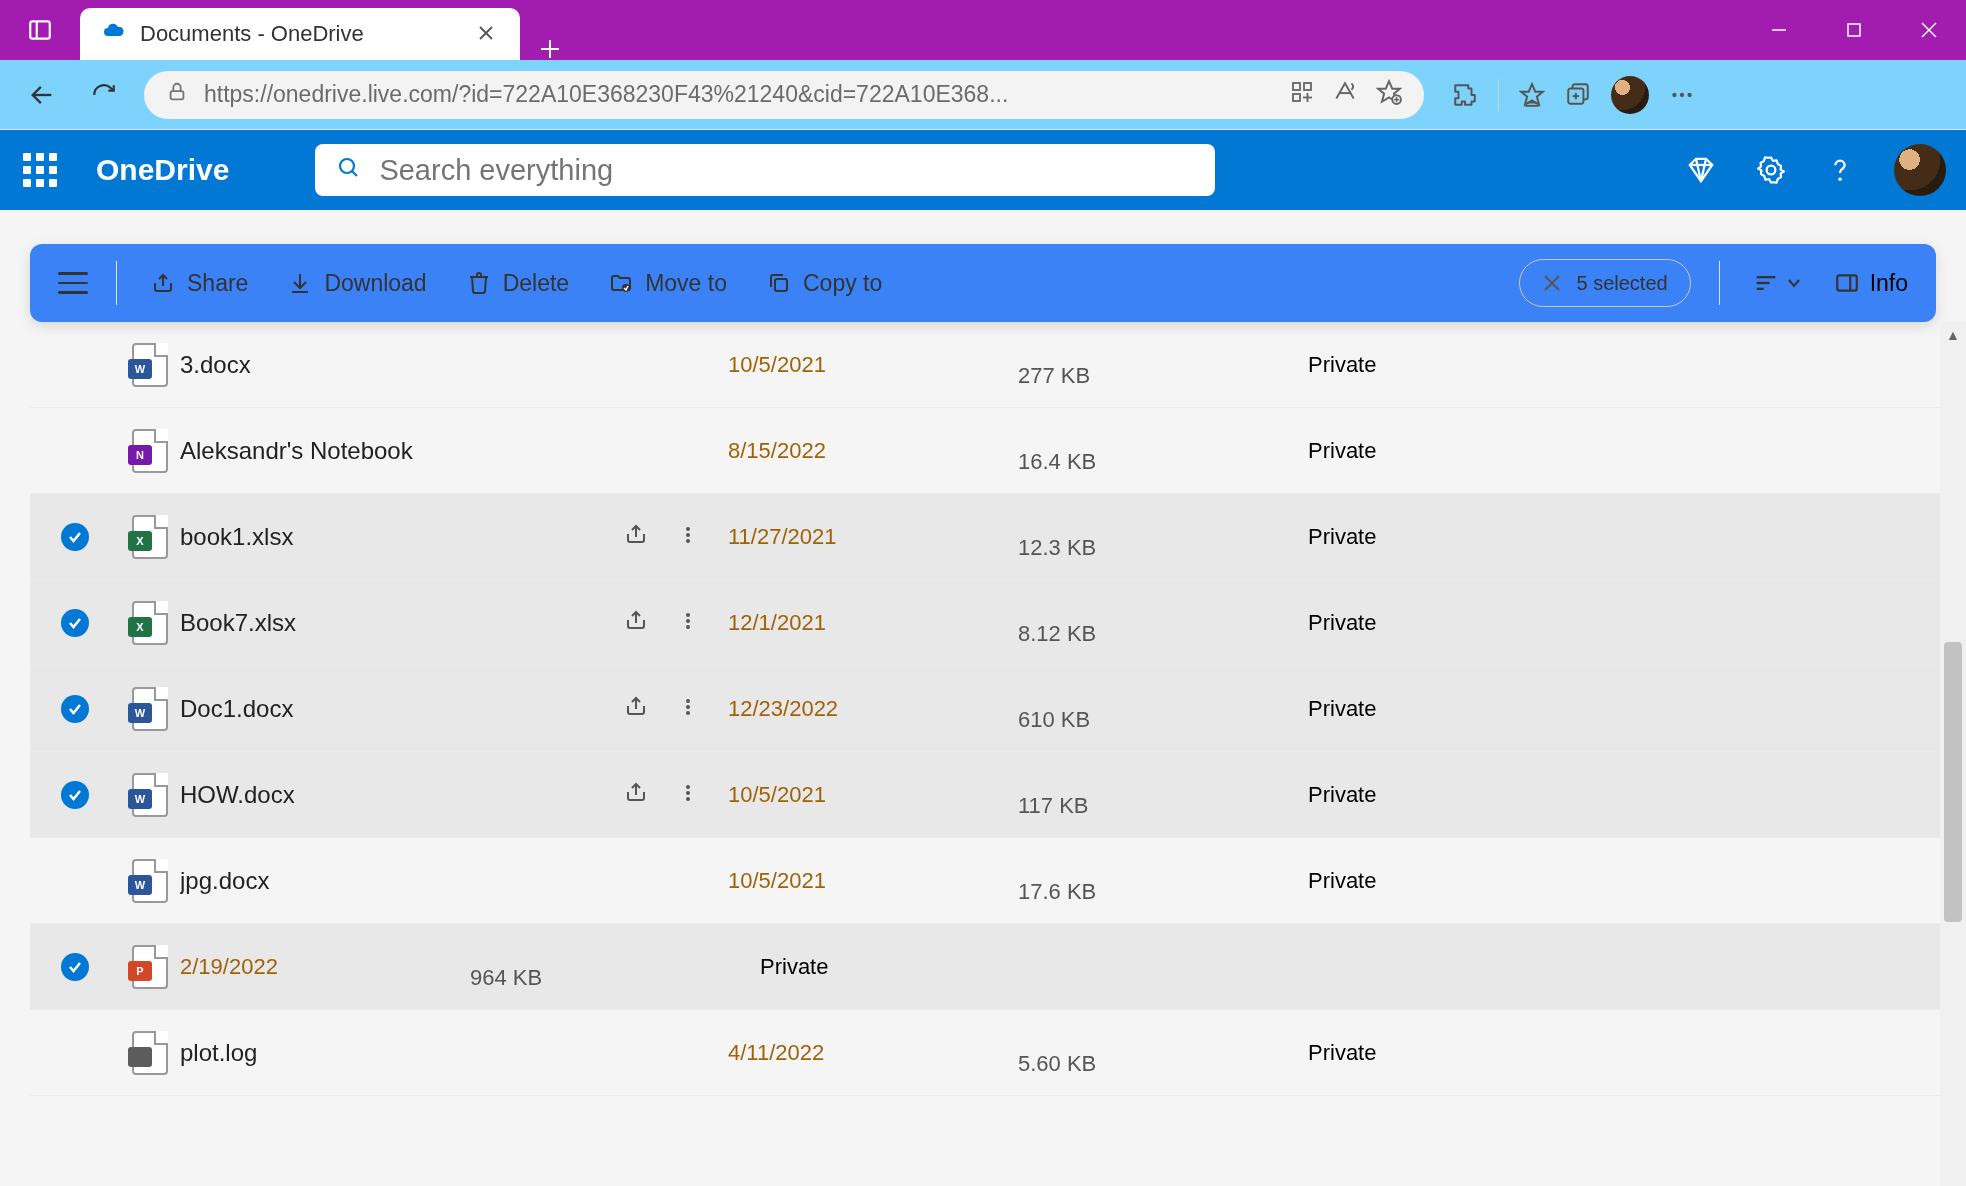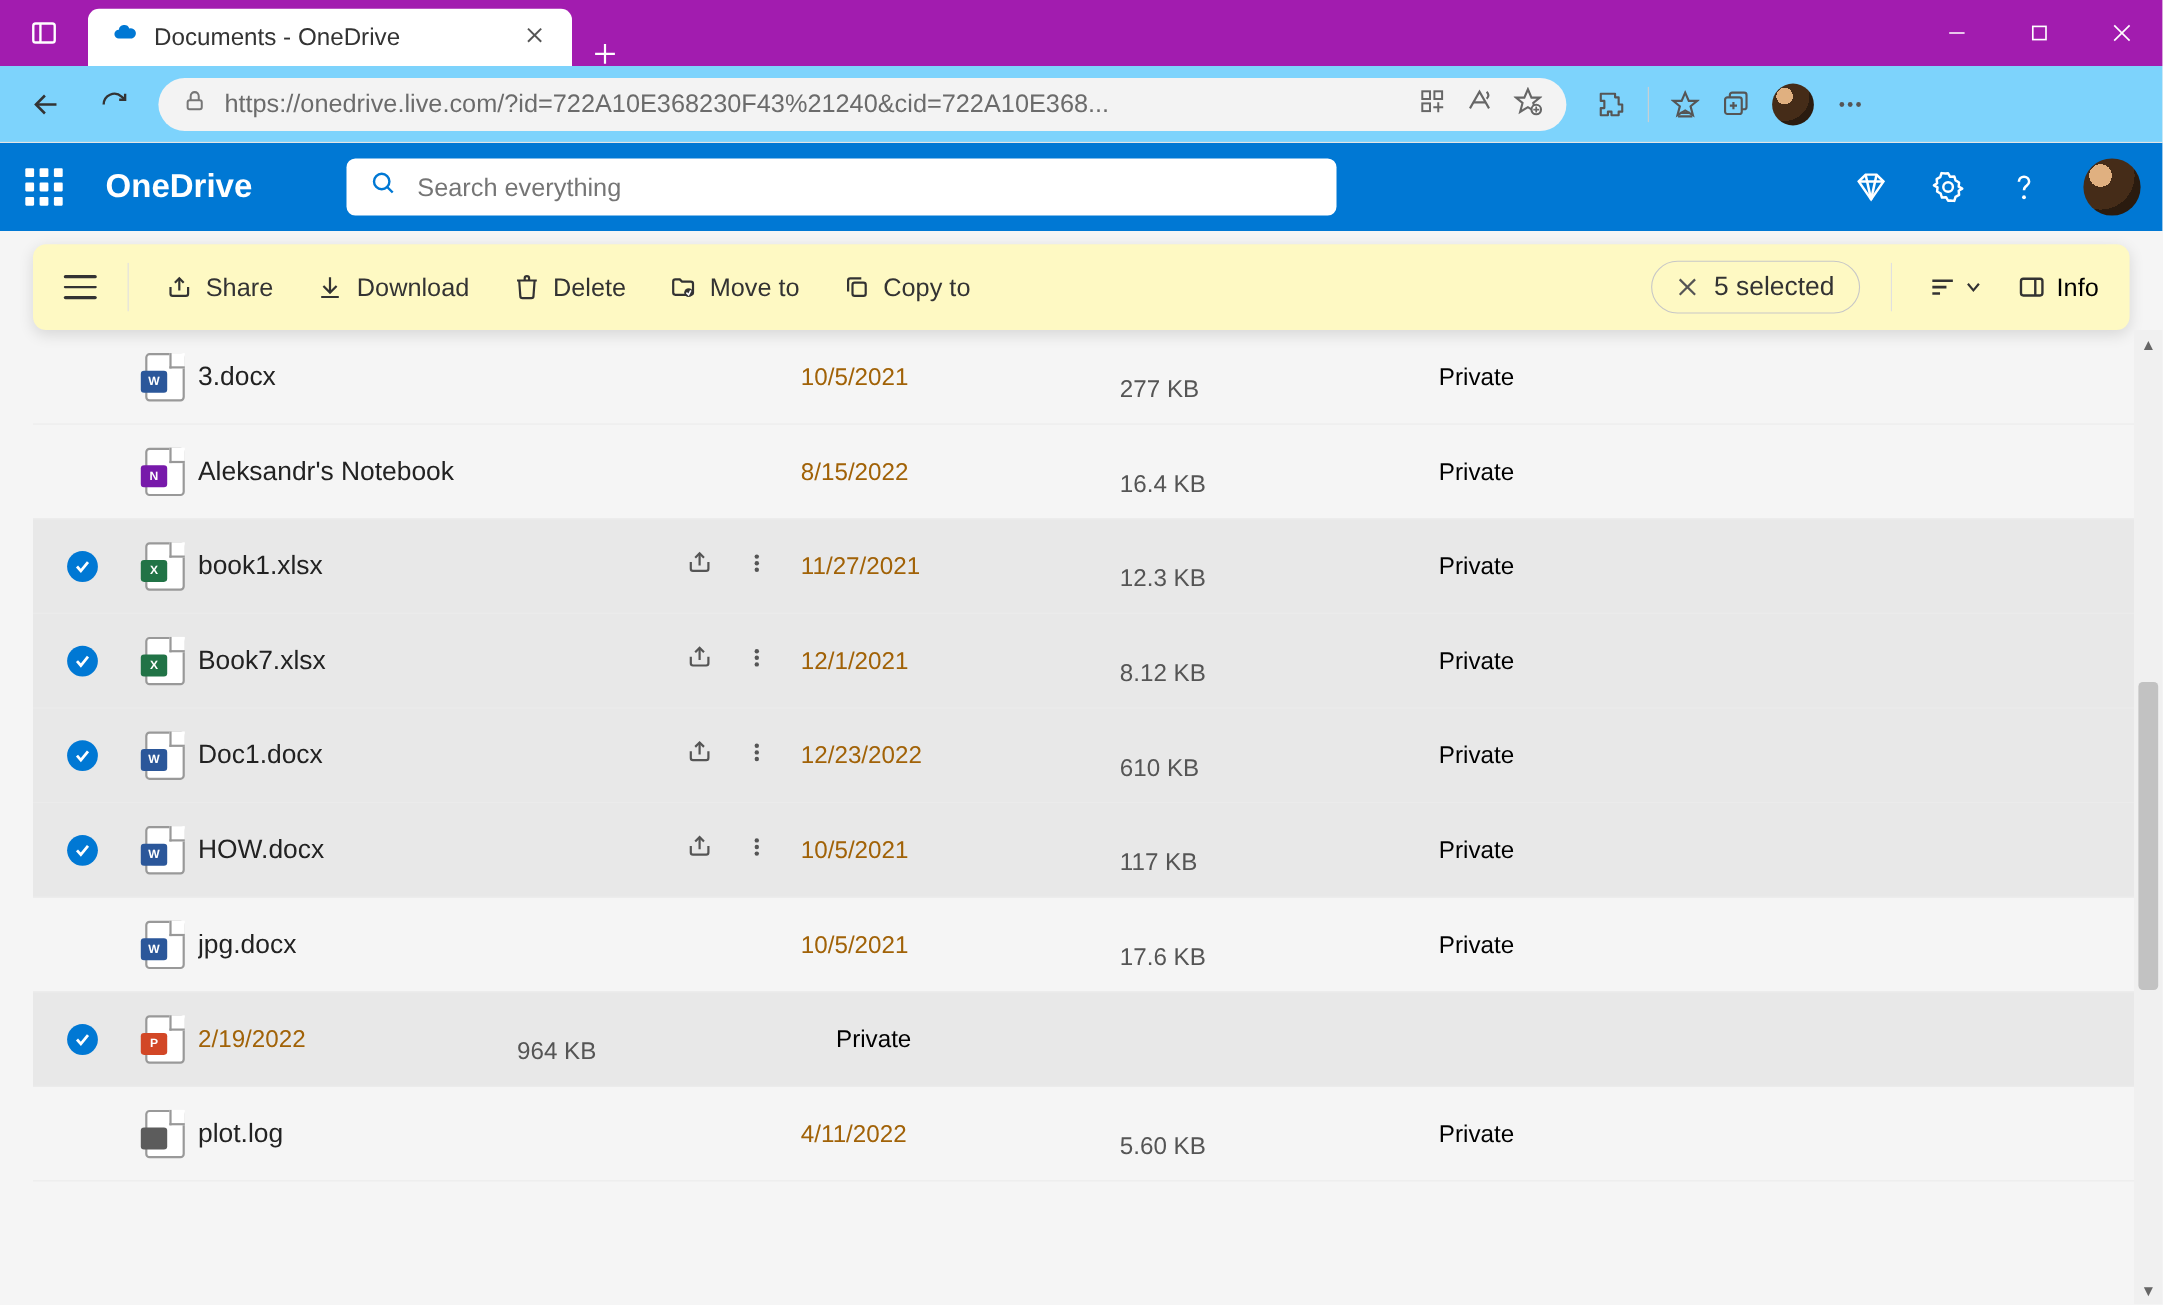--- a/index.html
+++ b/index.html
@@ -107,55 +107,56 @@
     flex: 0 0 900px;
     height: 52px;
     background: #fff;
     border-radius: 8px;
     display: flex;
     align-items: center;
     padding: 0 22px;
     gap: 18px;
   }
   .searchbox input {
-    flex: 1; border: none; outline: none; font-size: 23px; background: transparent;
+    flex: 1; border: none; outline: none; font-size: 29px; background: transparent;
   }
   .od-header .right { margin-left: auto; display: flex; align-items: center; gap: 40px; }
   .od-header .right .iconbtn { color: #fff; }
   .avatar-large {
     width: 52px; height: 52px; border-radius: 50%;
     background: radial-gradient(circle at 30% 30%, #e0b080 0 20%, #452c18 20% 60%, #2a1b0f 60% 100%);
   }
 
   
   .command-wrap { padding: 12px 30px 0; }
   .commandbar {
-    background: #fef9c3;
+    background: #3b82f6;
     border-radius: 12px;
     box-shadow: 0 4px 14px rgba(0,0,0,0.12);
     height: 78px;
     display: flex;
     align-items: center;
     padding: 0 28px;
     gap: 28px;
+    margin-top: 22px;
   }
   .cmdbtn { display: flex; align-items: center; gap: 12px; font-size: 23px; color: #333; padding: 8px 6px; border-radius: 6px; }
   .cmdbtn svg, .iconbtn svg, .addrbtn svg { display: block; }
   .hamburger { display: flex; flex-direction: column; gap: 7px; width: 30px; padding: 4px 0; }
   .hamburger span { height: 2.5px; background: #333; border-radius: 2px; }
   .commandbar .spacer { flex: 1; }
   .sel-pill {
     border: 1px solid #c7c7c7;
     border-radius: 28px;
     height: 48px;
     padding: 0 22px;
     display: flex;
     align-items: center;
     gap: 14px;
-    font-size: 24px;
+    font-size: 20px;
     color: #333;
   }
   .sort-group { display: flex; align-items: center; gap: 6px; padding: 4px; }
   .infobtn { display: flex; align-items: center; gap: 10px; font-size: 23px; }
   .cmd-div { width: 1px; height: 44px; background: #e0e0e0; }
 
   
   .content-area {
     position: relative;
     height: calc(1186px - 60px - 70px - 80px - 90px);

